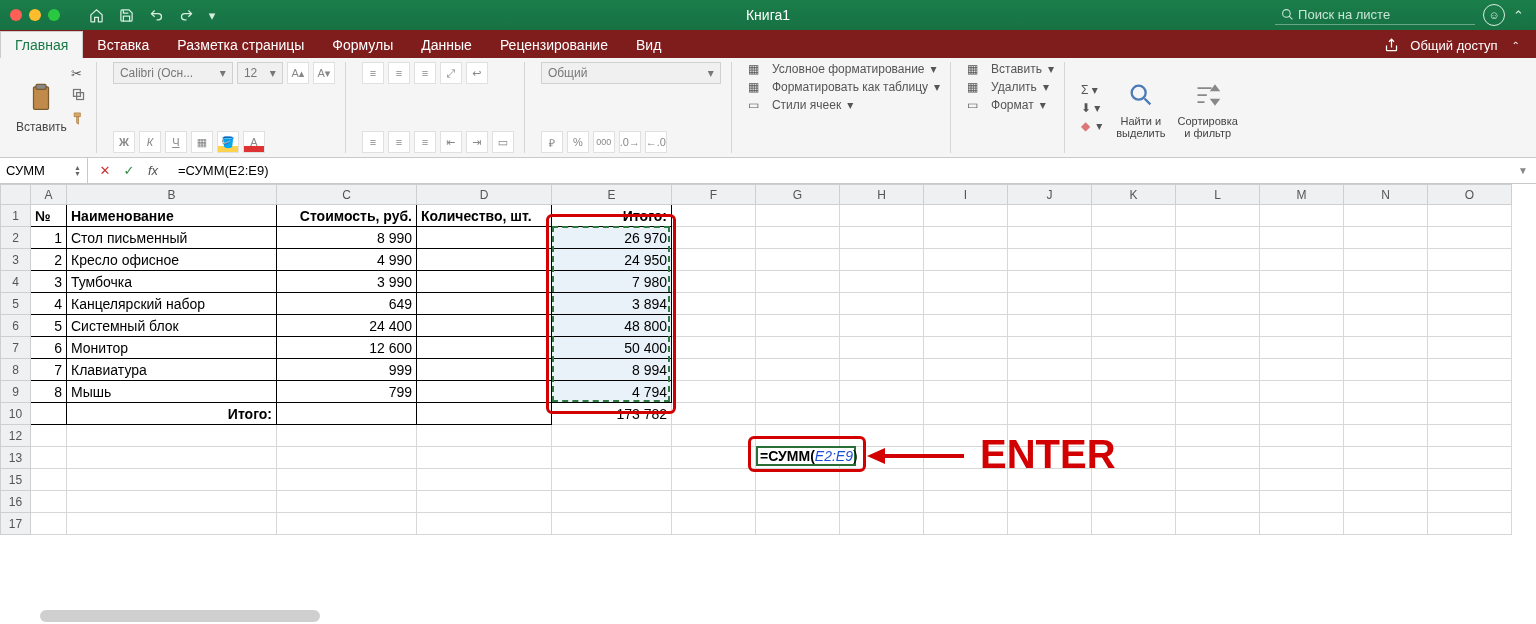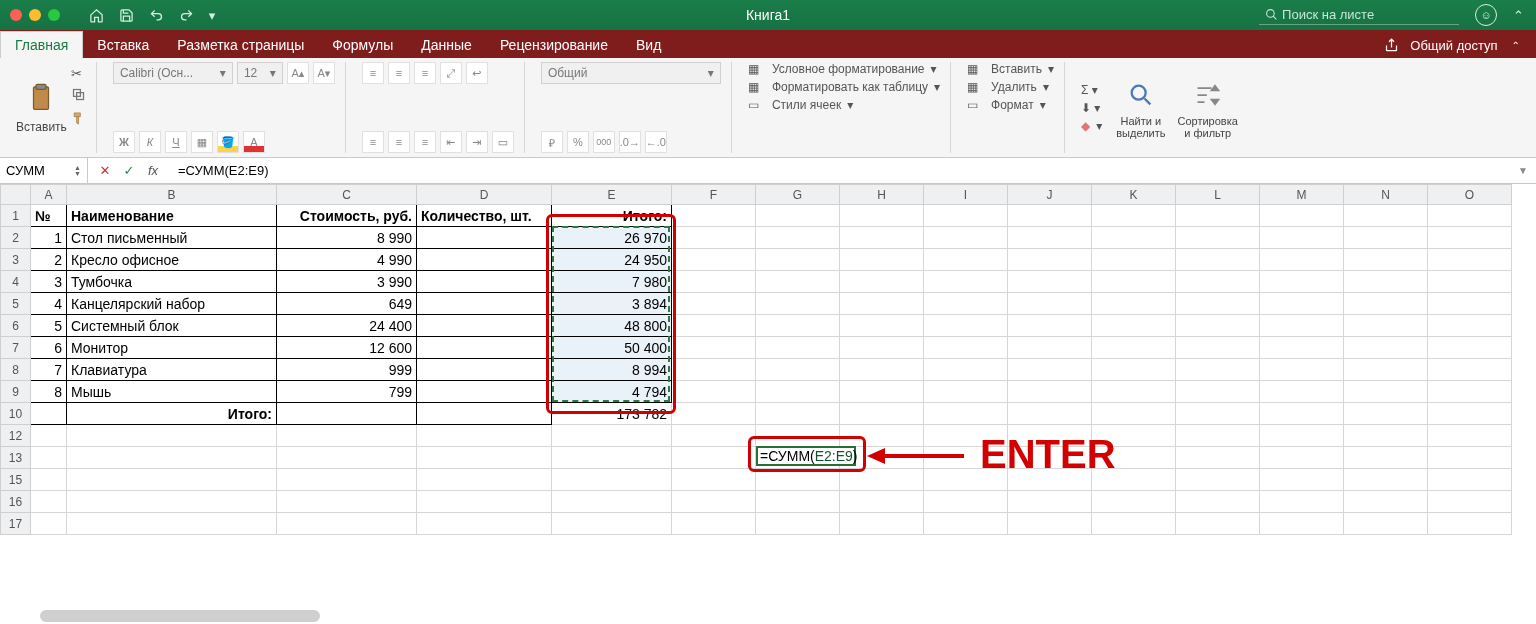--- a/index.html
+++ b/index.html
@@ -7,21 +7,21 @@
 
 
 .titlebar { height: 30px; background: linear-gradient(#1a7e4a,#177143); display: flex; align-items: center; color: #fff; position: relative; }
 .traffic { display: flex; gap: 7px; padding: 0 10px; }
 .tlight { width: 12px; height: 12px; border-radius: 50%; }
 .red { background: #ff5f57; } .yellow { background: #ffbd2e; } .green { background: #28c940; }
 .qat { display: flex; align-items: center; gap: 8px; margin-left: 15px; }
 .qbtn { width: 22px; height: 22px; display: flex; align-items: center; justify-content: center; color: #d8eddf; cursor: pointer; }
 .qbtn svg { width: 15px; height: 15px; }
 .title { position: absolute; left: 50%; transform: translateX(-50%); font-size: 14px; color: #fff; }
-.right-tools { margin-left: auto; display: flex; align-items: center; gap: 16px; padding-right: 12px; }
+.right-tools { margin-left: auto; display: flex; align-items: center; gap: 8px; padding-right: 12px; }
 .searchtop { display: flex; align-items: center; gap: 4px; color: #c9e5d5; font-size: 13px; padding: 2px 6px; border-bottom: 1px solid rgba(255,255,255,.35); width: 200px; }
 .smiley { width: 22px; height: 22px; border: 1.5px solid #d8eddf; border-radius: 50%; display: flex; align-items: center; justify-content: center; font-size: 11px; color: #d8eddf; }
 
 
 .tabbar { height: 28px; background: #7f1d1d; display: flex; align-items: flex-end; color: #fff; }
 .tab { padding: 5px 14px; font-size: 14px; cursor: pointer; }
 .tab.active { background: #f5f5f5; color: #187944; font-weight: 500; border: 1px solid #ccc; border-bottom: none; }
 .share { margin-left: auto; padding: 5px 16px; display: flex; align-items: center; gap: 11px; }
 .share .caret { font-size: 10px; margin-left: 3px; }
 
@@ -71,22 +71,22 @@
 .enter-text { position: absolute; font-size: 40px; font-weight: 700; color: #d20000; }
 .arrow { position: absolute; }
 .arrow-line { background:#d20000; height:4px; }
 .arrow-head { width:0;height:0;border-top:8px solid transparent;border-bottom:8px solid transparent;border-right:18px solid #d20000; position:absolute; left:-17px; top:-6px;}
 
 
 .ants { position: absolute; border: 2px dashed #2f7b3f; pointer-events: none; }
 
 
 .editcell { position: absolute; border: 2px solid #2a6f38; background: #fff; font-size: 14px; padding: 0 2px; font-family: Arial; }
-.editcell .fn { color: #000; font-weight: 400; }
-.editcell .rng { color: #14532d; }
+.editcell .fn { color: #000; font-weight: 700; }
+.editcell .rng { color: #1d4ed8; font-style: italic; }
 
 .scrollthumb { position:absolute; bottom:2px; left:40px; width:280px; height:12px; background:#cfcfcf; border-radius:6px; }
 </style>
 </head>
 <body>
 
 <div class="titlebar">
   <div class="traffic">
     <div class="tlight red"></div>
     <div class="tlight yellow"></div>

